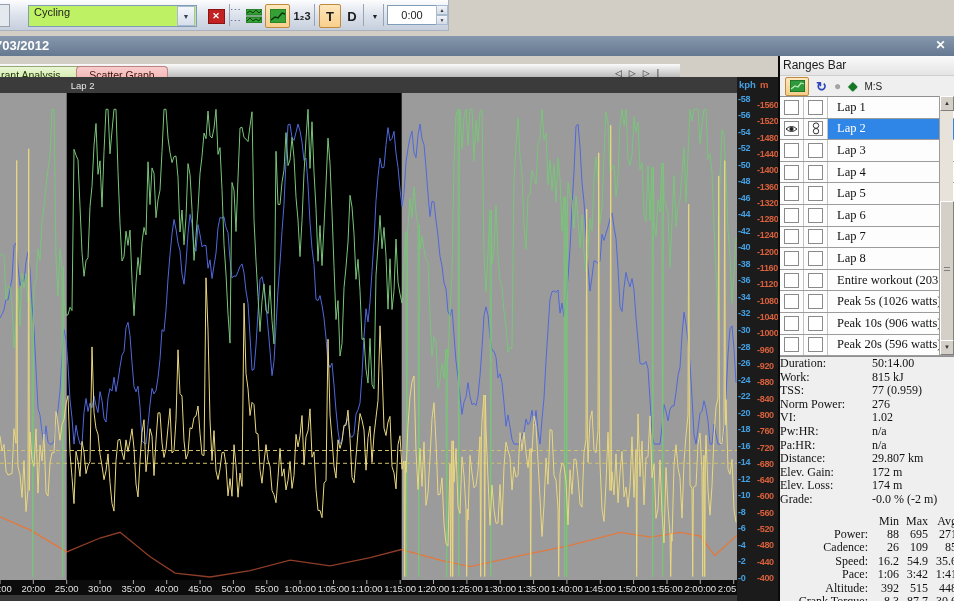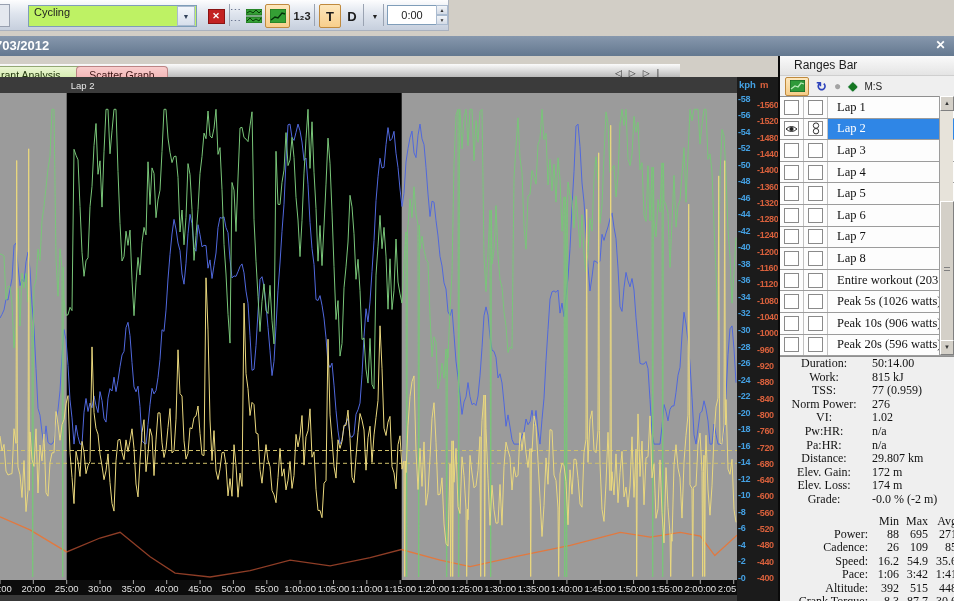--- a/index.html
+++ b/index.html
@@ -46,21 +46,21 @@
   
   #chart-svg{position:absolute;left:0;top:0;width:737px;height:601px;}
   .y-axis{position:absolute;left:737px;top:77px;width:41px;height:524px;background:#1b1b1b;overflow:hidden;
       font-size:9px;font-weight:bold;}
   .y-axis .hdr{position:absolute;top:2px;font-size:9.5px;font-weight:bold;}
   .tk,.tm{position:absolute;left:1px;letter-spacing:-0.3px;}
   .tm{left:20px;}
   .vsep{position:absolute;left:778px;top:56px;width:2px;height:545px;background:#0a0a0a;}
   
   .panel{position:absolute;left:780px;top:56px;width:174px;height:545px;background:#efefef;}
-  .panel-title{height:19px;line-height:19px;padding-left:14px;font-size:12px;color:#1c1c1c;
+  .panel-title{height:19px;line-height:19px;padding-left:3px;font-size:12px;color:#1c1c1c;
       background:linear-gradient(#fafafa,#e4e4e4);border-bottom:1px solid #cfcfcf;}
   .panel-tools{height:20px;display:flex;align-items:center;gap:7px;padding-left:5px;background:#efefef;}
   .pt-btn{width:22px;height:17px;display:flex;align-items:center;justify-content:center;}
   .pt-btn.hl{background:linear-gradient(#fde7bd,#f6cd89);border:1px solid #c08a3e;border-radius:2px;}
   .refresh{color:#2d43bb;font-size:13px;font-weight:bold;}
   .graycirc{color:#a3a3a3;font-size:12px;}
   .diamond{color:#167822;font-size:12px;text-shadow:0 0 1px #063;}
   .ms-label{font-size:10px;color:#222;}
   .lap-list{position:absolute;left:0;top:40px;width:174px;height:259px;background:#fdfdfd;
       border-top:1px solid #8f8f8f;border-bottom:1px solid #8f8f8f;}
@@ -71,21 +71,21 @@
       padding-left:9px;white-space:nowrap;overflow:hidden;color:#111;text-align:center;}
   .lap-row.sel .lab{background:#2f86e6;color:#fff;}
   .scrollbar{position:absolute;right:1px;top:40px;width:13px;height:259px;background:#e7e3da;border-left:1px solid #9c9c9c;}
   .sb-btn{position:absolute;left:0;width:12px;height:13px;background:#d4d0c8;border:1px solid #fff;
       border-right-color:#808080;border-bottom-color:#808080;font-size:6px;color:#333;text-align:center;line-height:12px;}
   .sb-thumb{position:absolute;left:0;top:105px;width:12px;height:140px;background:#d4d0c8;border:1px solid #fff;
       border-right-color:#808080;border-bottom-color:#808080;}
   .sb-grip{margin:65px auto 0;width:6px;border-top:1px solid #808080;border-bottom:1px solid #808080;height:2px;}
   .stats{position:absolute;left:0;top:301px;width:174px;font-family:"Liberation Serif",serif;font-size:12px;color:#111;}
   .stat-line{display:grid;grid-template-columns:92px 1fr;line-height:13.6px;}
-  .stat-line .sl{text-align:center;padding-right:4px;}
+  .stat-line .sl{text-align:left;padding-right:4px;}
   .stat-gap{height:8px;}
   .stat-row{display:grid;grid-template-columns:92px 27px 29px 29px 1fr;line-height:13.4px;}
   .stat-row .sl{text-align:right;padding-right:4px;}
   .stat-row .n{text-align:right;}
 </style>
 </head>
 <body>
 
 <div class="win">
 

